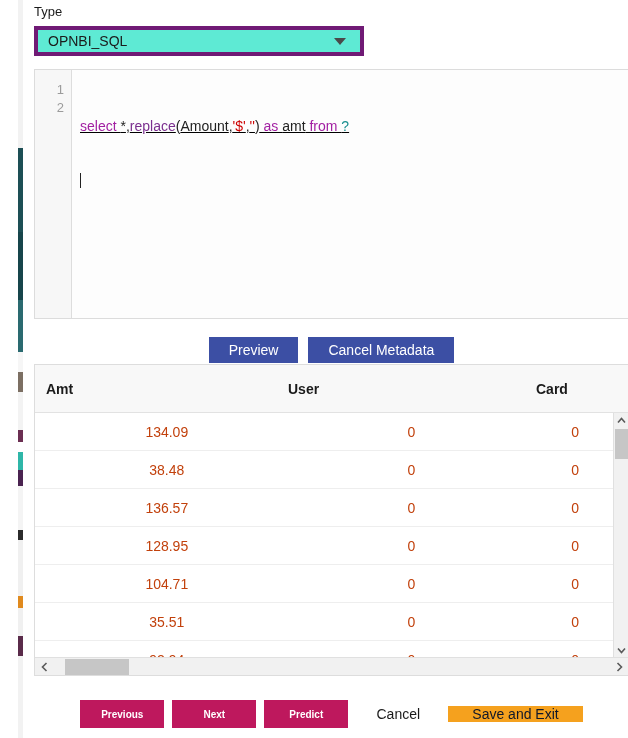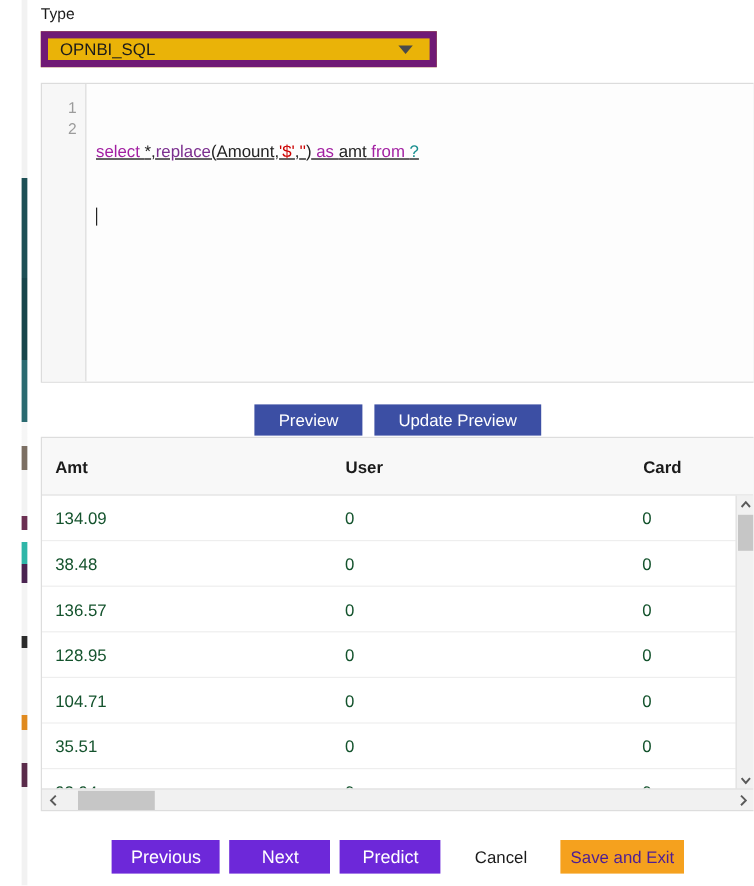--- a/index.html
+++ b/index.html
@@ -64,22 +64,22 @@
 
   
   .field-block { position: absolute; left: 11px; top: 4px; width: 330px; }
   .field-label {
     font-size: 13px; color: #1b1b1b;
     margin-bottom: 6px; line-height: 16px;
   }
   .select-box {
     position: relative;
     height: 30px;
-    background: #eab308;
-    border: 6px solid #701a75;
+    background: #5eead4;
+    border: 4px solid #701a75;
     display: flex; align-items: center;
     padding: 0 10px;
     font-size: 14px; color: #1b1b1b;
   }
   .select-value { flex: 1; }
   .caret-down {
     width: 0; height: 0;
     border-left: 6px solid transparent;
     border-right: 6px solid transparent;
     border-top: 7px solid #4a4a4a;
@@ -169,21 +169,21 @@
   }
   .tbody {
     position: absolute; left: 0; top: 0;
     width: 580px; height: 245px;
     overflow: hidden;
   }
   .trow {
     height: 38px;
     display: flex; align-items: center;
     border-bottom: 1px solid #eeeeee;
-    font-size: 14px; color: #14532d;
+    font-size: 14px; color: #c2410c; text-align: center;
   }
   .c-amt  { width: 253px; padding-left: 11px; }
   .c-user { width: 248px; }
   .c-card { width: 80px; }
 
   
   .vscroll {
     position: absolute; right: 0; top: 0;
     width: 15px; height: 245px;
     background: #f1f1f1;
@@ -221,44 +221,45 @@
     background: #c6c6c6;
   }
 
   
   .footer {
     position: absolute; left: 0; top: 700px;
     width: 617px;
     display: flex; justify-content: center; align-items: center; gap: 8px;
   }
   .btn-dark {
-    background: #6d28d9; color: #ffffff;
+    background: #be185d; color: #ffffff;
     border: none;
     font-family: "Liberation Sans", sans-serif;
-    font-size: 15px;
+    font-size: 10px;
     height: 28px; min-width: 84px;
     padding: 0 16px;
     cursor: pointer;
+    font-weight: bold;
   }
   .btn-plain {
     background: #ffffff; color: #1b1b1b;
     border: none;
     font-family: "Liberation Sans", sans-serif;
     font-size: 14px;
     height: 28px; min-width: 84px;
     padding: 0 16px;
     cursor: pointer;
   }
   .btn-orange {
-    background: #f5a11e; color: #4c1d95;
+    background: #f5a11e; color: #0f172a;
     border: none;
     font-family: "Liberation Sans", sans-serif;
     font-size: 14px;
-    height: 28px;
-    padding: 0 8px;
+    height: 16px;
+    padding: 0 24px;
     cursor: pointer;
   }
 </style>
 </head>
 <body>
 
 <div id="screen">
 
   <div class="left-bleed"></div>
   <div class="right-gap"></div>
@@ -280,21 +281,21 @@
         <div>2</div>
       </div>
       <div class="code-area">
         <div class="code-line" id="code-line-1"><span class="tok-kw">select </span><span class="tok-plain">*</span><span class="tok-plain">,</span><span class="tok-fn">replace</span><span class="tok-plain">(</span><span class="tok-plain">Amount</span><span class="tok-plain">,</span><span class="tok-str">'$'</span><span class="tok-plain">,</span><span class="tok-str">''</span><span class="tok-plain">)</span><span class="tok-kw"> as </span><span class="tok-plain">amt</span><span class="tok-kw"> from </span><span class="tok-param">?</span></div>
         <div class="code-line"><span class="caret-text"></span></div>
       </div>
     </div>
 
     <div class="action-row">
       <button class="btn-blue">Preview</button>
-      <button class="btn-blue">Update Preview</button>
+      <button class="btn-blue">Cancel Metadata</button>
     </div>
 
     <div class="table-panel">
       <div class="thead">
         <div class="th c-amt">Amt</div>
         <div class="th c-user">User</div>
         <div class="th c-card">Card</div>
       </div>
 
       <div class="tbody-wrap">

